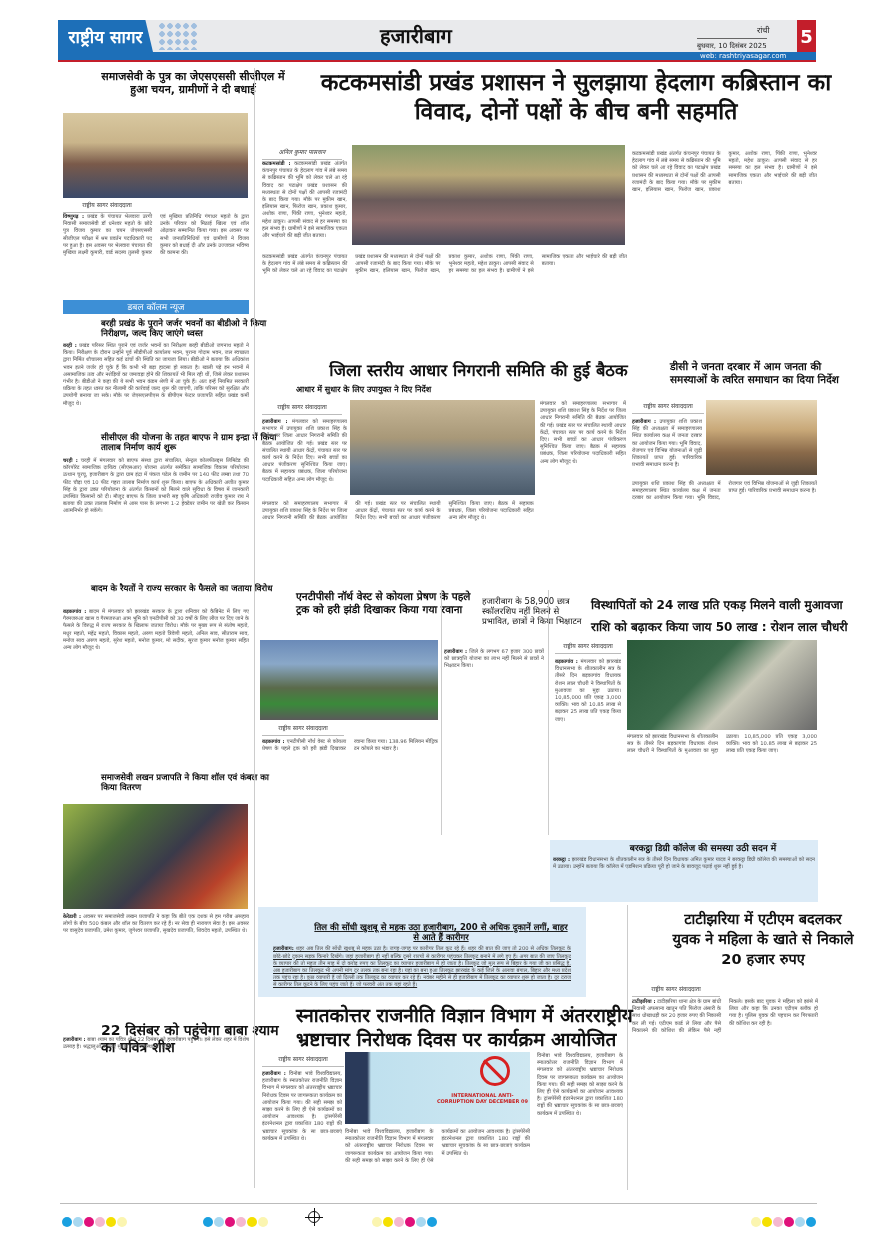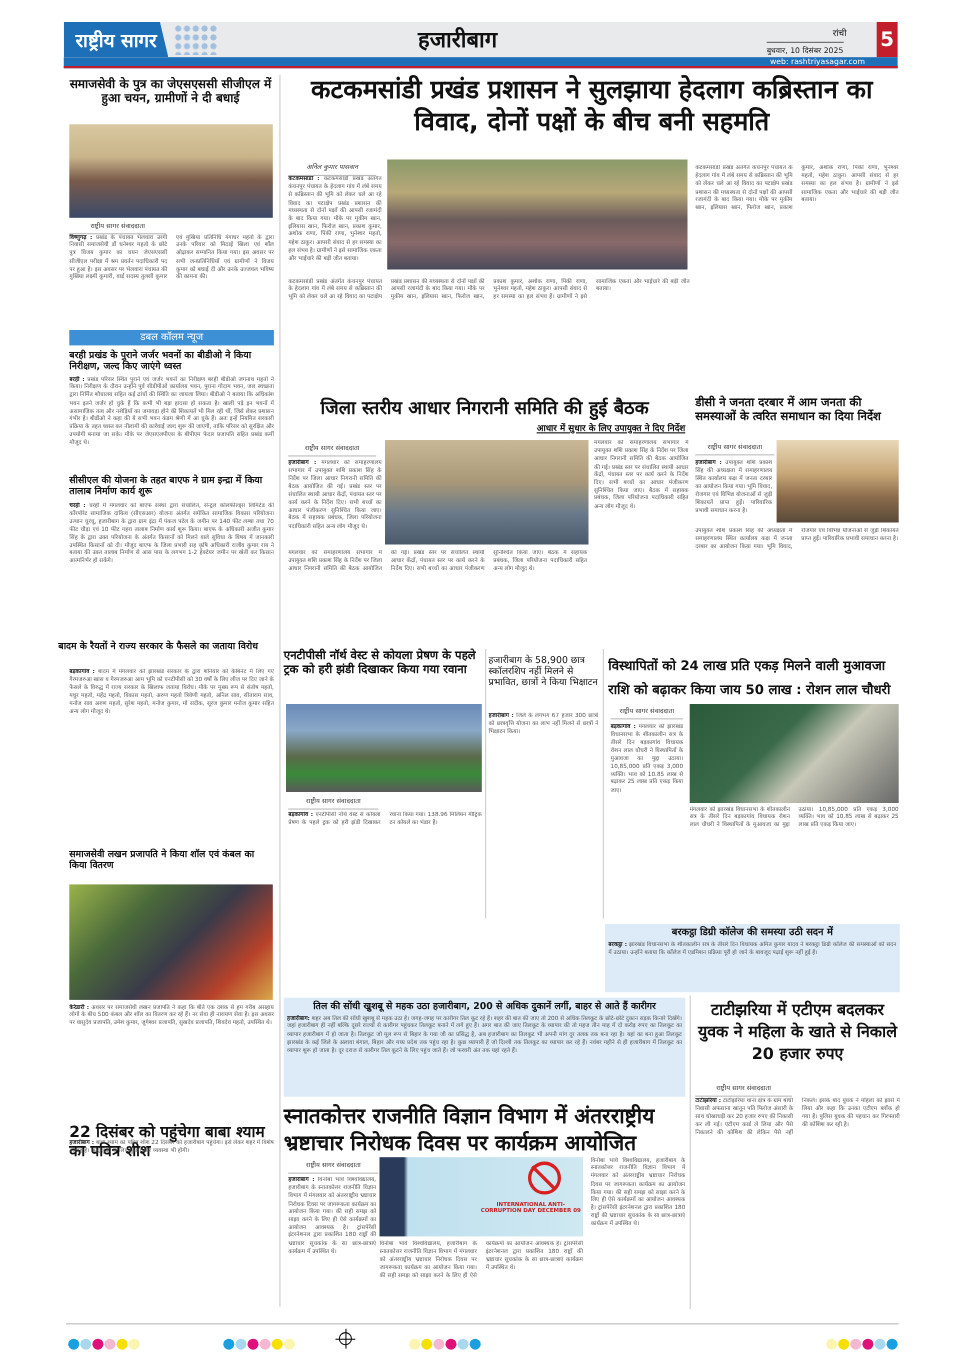--- a/index.html
+++ b/index.html
@@ -14,21 +14,21 @@
   .mast-dots { left: 158px; top: 22px; width: 40px; height: 28px;
     background: radial-gradient(circle, #8fb4dc 2.5px, transparent 3px) 0 0/8px 8px; opacity: .8; }
   .mast-title { left: 380px; top: 22px; font-size: 20px; font-weight: bold; color: #111; }
   .mast-city { left: 757px; top: 24px; font-size: 8px; color: #222; }
   .mast-date { left: 697px; top: 38px; font-size: 7px; color: #222; border-top: 1px solid #666; padding-top: 2px; }
   .mast-page { left: 797px; top: 20px; width: 19px; height: 32px; background: #c31e2b; color: #fff;
     font-weight: bold; font-size: 18px; display: flex; align-items: center; justify-content: center; }
   .mast-bar { left: 58px; top: 52px; width: 758px; height: 10px; background: #1d6fb8; border-bottom: 2px solid #c31e2b; }
   .mast-web { left: 700px; top: 52px; font-size: 7px; color: #fff; }
 
-  .hl { font-weight: bold; color: #111; line-height: 1.2; }
+  .hl { font-weight: bold; color: #111; line-height: 1.2; margin-left: 38px; }
   .txt { font-size: 5.2px; line-height: 7.2px; color: #555; text-align: justify; overflow: hidden; }
   .txt b { color: #222; }
   .byline { font-size: 6px; color: #333; text-align: center; border-bottom: 1px solid #bbb; padding-bottom: 3px; }
   .photo { background: linear-gradient(135deg, #6d7a5a, #a89a78 40%, #5d6e7e 70%, #8a7a6a); }
   .vline { width: 1px; background: #ccc; }
   .hrule { height: 1px; background: #ccc; }
   .boxbg { background: #dcebf7; }
   .banner { background: #3d8fd6; color: #fff; font-weight: normal; text-align: center; }
   .cols2 { column-count: 2; column-gap: 8px; }
   .cols4 { column-count: 4; column-gap: 8px; }
@@ -101,21 +101,21 @@
   <span>कटकमसांडी प्रखंड अंतर्गत कंचनपुर पंचायत के हेदलाग गांव में लंबे समय से कब्रिस्तान की भूमि को लेकर चले आ रहे विवाद का पटाक्षेप प्रखंड प्रशासन की मध्यस्थता से दोनों पक्षों की आपसी रजामंदी के बाद किया गया। मौके पर मुकीम खान, इलियास खान, फिरोज खान, प्रकाश कुमार, अशोक राणा, पिंकी राणा, भुनेश्वर महतो, महेश ठाकुर। आपसी संवाद से हर समस्या का हल संभव है। ग्रामीणों ने इसे सामाजिक एकता और भाईचारे की बड़ी जीत बताया।</span>
 </div>
 <div class="abs txt cols4" style="left:262px;top:253px;width:365px;height:90px;">
   <span>कटकमसांडी प्रखंड अंतर्गत कंचनपुर पंचायत के हेदलाग गांव में लंबे समय से कब्रिस्तान की भूमि को लेकर चले आ रहे विवाद का पटाक्षेप प्रखंड प्रशासन की मध्यस्थता से दोनों पक्षों की आपसी रजामंदी के बाद किया गया। मौके पर मुकीम खान, इलियास खान, फिरोज खान, प्रकाश कुमार, अशोक राणा, पिंकी राणा, भुनेश्वर महतो, महेश ठाकुर। आपसी संवाद से हर समस्या का हल संभव है। ग्रामीणों ने इसे सामाजिक एकता और भाईचारे की बड़ी जीत बताया।</span>
 </div>
 <div class="abs txt cols2" style="left:632px;top:150px;width:185px;height:150px;">
   <span>कटकमसांडी प्रखंड अंतर्गत कंचनपुर पंचायत के हेदलाग गांव में लंबे समय से कब्रिस्तान की भूमि को लेकर चले आ रहे विवाद का पटाक्षेप प्रखंड प्रशासन की मध्यस्थता से दोनों पक्षों की आपसी रजामंदी के बाद किया गया। मौके पर मुकीम खान, इलियास खान, फिरोज खान, प्रकाश कुमार, अशोक राणा, पिंकी राणा, भुनेश्वर महतो, महेश ठाकुर। आपसी संवाद से हर समस्या का हल संभव है। ग्रामीणों ने इसे सामाजिक एकता और भाईचारे की बड़ी जीत बताया।</span>
 </div>
 
 <div class="abs hl" style="left:258px;top:361px;width:365px;font-size:16.5px;text-align:center;">जिला स्तरीय आधार निगरानी समिति की हुई बैठक</div>
-<div class="abs hl" style="left:258px;top:385px;width:365px;font-size:8px;text-align:right;text-decoration:underline;">आधार में सुधार के लिए उपायुक्त ने दिए निर्देश</div>
+<div class="abs hl" style="left:258px;top:385px;width:365px;font-size:8px;text-align:left;">आधार में सुधार के लिए उपायुक्त ने दिए निर्देश</div>
 <div class="abs" style="left:262px;top:403px;width:80px;">
   <div class="byline">राष्ट्रीय सागर संवाददाता</div>
 </div>
 <div class="abs photo" style="left:350px;top:400px;width:185px;height:95px;background:linear-gradient(180deg,#c8b898 0%,#a89878 40%,#6a7a8a 70%,#4a5a6a 100%);"></div>
 <div class="abs txt" style="left:262px;top:418px;width:85px;height:80px;">
   <b>हजारीबाग :</b>
   <span>मंगलवार को समाहरणालय सभागार में उपायुक्त शशि प्रकाश सिंह के निर्देश पर जिला आधार निगरानी समिति की बैठक आयोजित की गई। प्रखंड स्तर पर संचालित स्थायी आधार केंद्रों, पंचायत स्तर पर कार्य करने के निर्देश दिए। सभी बच्चों का आधार पंजीकरण सुनिश्चित किया जाए। बैठक में सहायक प्रबंधक, जिला परियोजना पदाधिकारी सहित अन्य लोग मौजूद थे।</span>
 </div>
 <div class="abs txt cols2" style="left:540px;top:400px;width:86px;height:98px;column-count:1;">
   <span>मंगलवार को समाहरणालय सभागार में उपायुक्त शशि प्रकाश सिंह के निर्देश पर जिला आधार निगरानी समिति की बैठक आयोजित की गई। प्रखंड स्तर पर संचालित स्थायी आधार केंद्रों, पंचायत स्तर पर कार्य करने के निर्देश दिए। सभी बच्चों का आधार पंजीकरण सुनिश्चित किया जाए। बैठक में सहायक प्रबंधक, जिला परियोजना पदाधिकारी सहित अन्य लोग मौजूद थे।</span>
@@ -171,21 +171,21 @@
 </div>
 
 <div class="abs boxbg" style="left:550px;top:840px;width:268px;height:62px;padding:3px;">
   <div class="hl" style="font-size:9px;text-align:center;">बरकट्ठा डिग्री कॉलेज की समस्या उठी सदन में</div>
   <div class="txt" style="height:40px;margin-top:2px;">
     <b>बरकट्ठा :</b>
     <span>झारखंड विधानसभा के शीतकालीन सत्र के तीसरे दिन विधायक अमित कुमार यादव ने बरकट्ठा डिग्री कॉलेज की समस्याओं को सदन में उठाया। उन्होंने बताया कि कॉलेज में एडमिशन प्रक्रिया पूरी हो जाने के बावजूद पढ़ाई शुरू नहीं हुई है।</span>
   </div>
 </div>
 
-<div class="abs boxbg" style="left:258px;top:907px;width:365px;height:90px;padding:3px;">
+<div class="abs boxbg" style="left:258px;top:907px;width:328px;height:90px;padding:15px;text-decoration:underline;">
   <div class="hl" style="font-size:8.5px;text-align:center;">तिल की सोंधी खुशबू से महक उठा हजारीबाग, 200 से अधिक दुकानें लगीं, बाहर से आते हैं कारीगर</div>
   <div class="txt" style="height:70px;margin-top:3px;">
     <b>हजारीबाग:</b>
     <span>शहर अब तिल की सोंधी खुशबू से महक उठा है। जगह-जगह पर कारीगर तिल कूट रहे हैं। शहर की बात की जाए तो 200 से अधिक तिलकूट के छोटे-छोटे दुकान सड़क किनारे दिखेंगे। जहां हजारीबाग ही नहीं बल्कि दूसरे राज्यों से कारीगर पहुंचकर तिलकूट बनाने में लगे हुए हैं। अगर बात की जाए तिलकूट के व्यापार की तो महज तीन माह में दो करोड़ रुपए का तिलकूट का व्यापार हजारीबाग में हो जाता है। तिलकूट जो मूल रूप से बिहार के गया जी का प्रसिद्ध है, अब हजारीबाग का तिलकूट भी अपनी मांग दूर तलक तक बना रहा है। यहां का बना हुआ तिलकूट झारखंड के कई जिले के अलावा बंगाल, बिहार और मध्य प्रदेश तक पहुंच रहा है। कुछ व्यापारी हैं जो दिल्ली तक तिलकूट का व्यापार कर रहे हैं। नवंबर महीने से ही हजारीबाग में तिलकूट का व्यापार शुरू हो जाता है। दूर दराज से कारीगर तिल कूटने के लिए पहुंच जाते हैं। जो फरवरी अंत तक यहां रहते हैं।</span>
   </div>
 </div>
 
 <div class="abs hl" style="left:258px;top:1003px;width:365px;font-size:19px;line-height:24px;text-align:left;font-weight:bold;">स्नातकोत्तर राजनीति विज्ञान विभाग में अंतरराष्ट्रीय भ्रष्टाचार निरोधक दिवस पर कार्यक्रम आयोजित</div>
 <div class="abs" style="left:262px;top:1055px;width:82px;">
   <div class="byline">राष्ट्रीय सागर संवाददाता</div>

